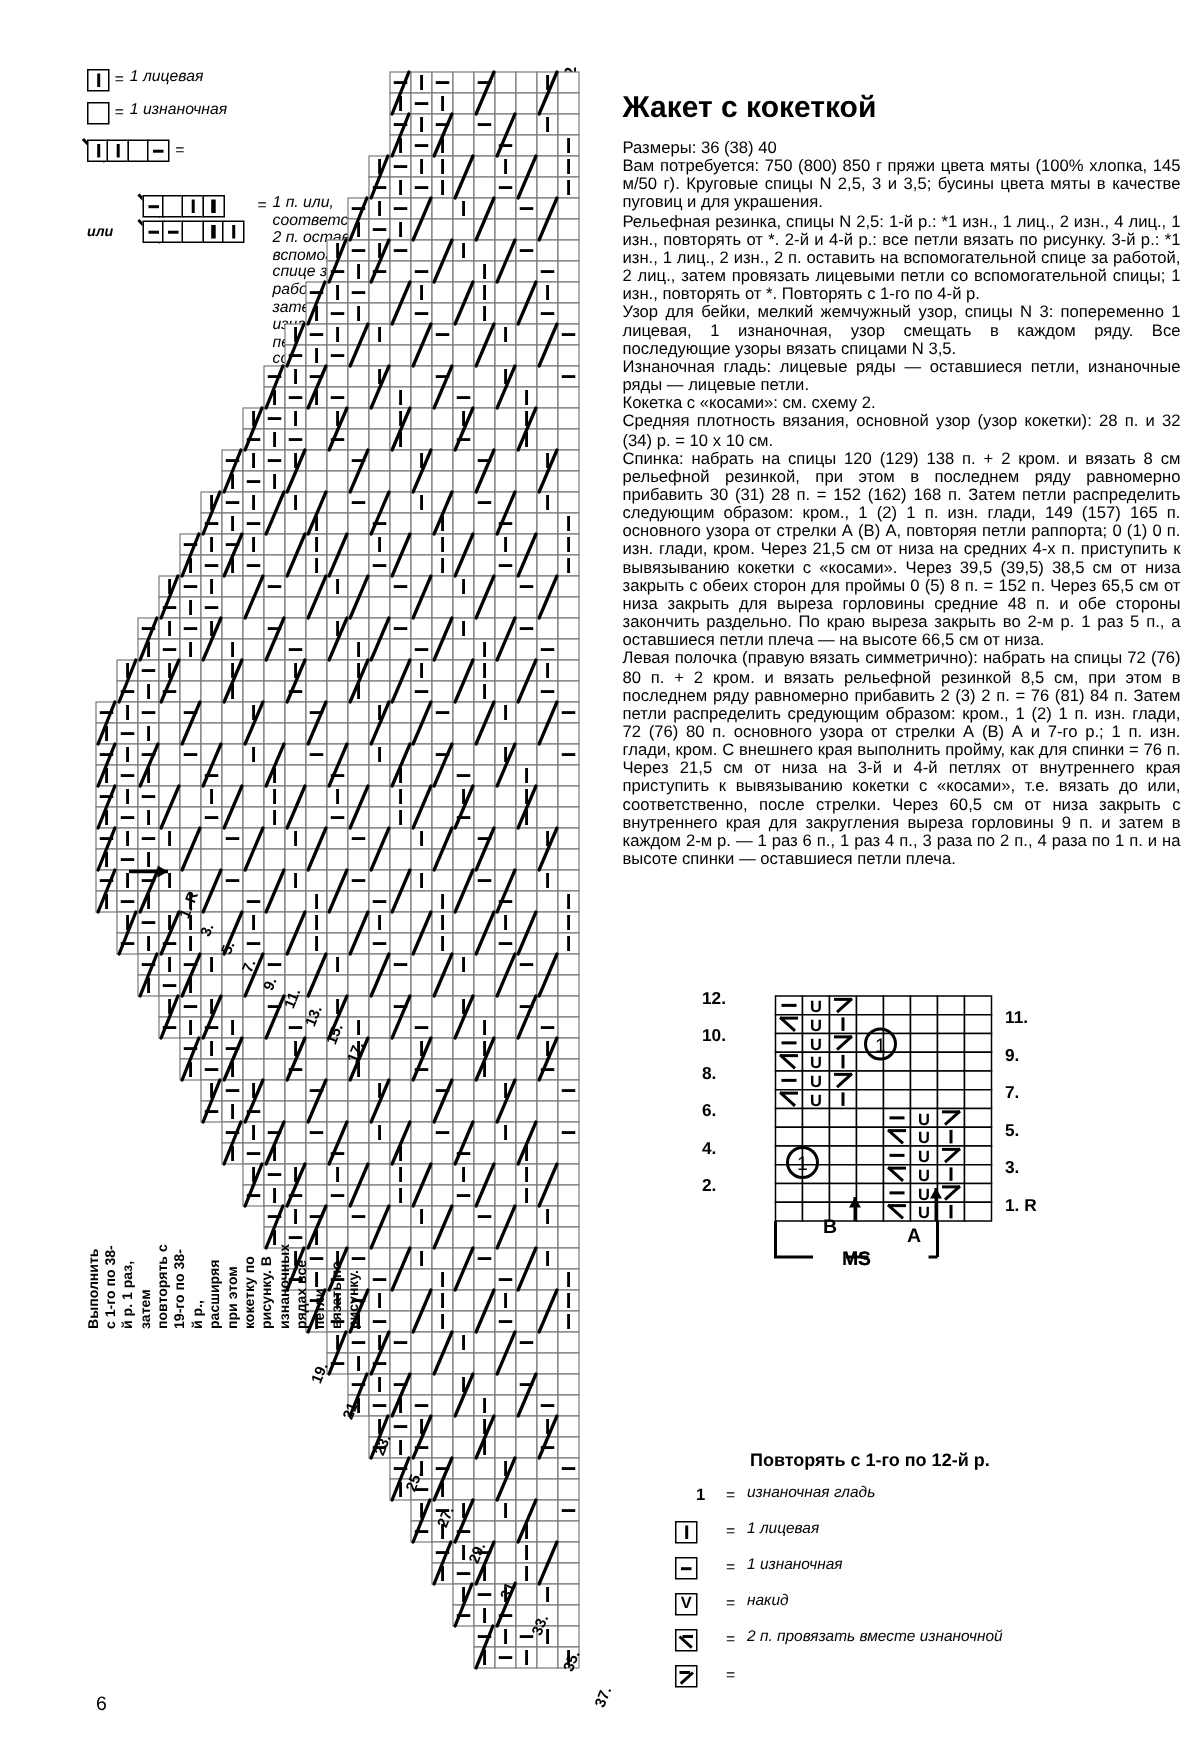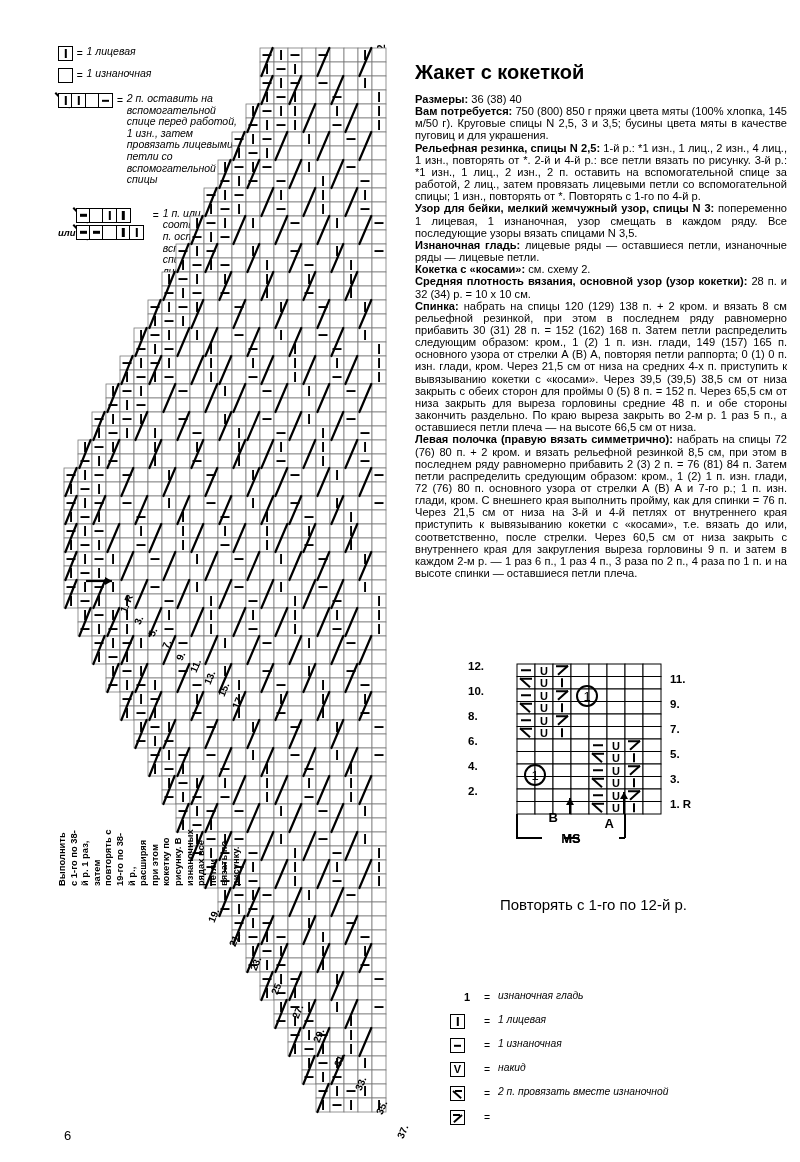--- a/index.html
+++ b/index.html
@@ -12,21 +12,21 @@
 
   
   .abs{position:absolute;}
 
   
   #legend-top{position:absolute;left:58px;top:46px;width:210px;}
   .lg-row{display:flex;align-items:flex-start;margin-bottom:7px;}
   .lg-sym{flex:0 0 auto;display:flex;align-items:center;height:15px;margin-right:5px;}
   .lg-eq{flex:0 0 auto;font-size:10.5px;font-style:italic;line-height:15px;margin-right:4px;}
   .lg-txt{font-size:10.5px;font-style:italic;line-height:11.6px;}
-  .or-label{font-size:9.5px;font-weight:bold;font-style:italic;margin-right:0;line-height:15px;}
+  .or-label{font-size:9.5px;font-weight:bold;font-style:italic;margin-right:19px;line-height:15px;}
 
   
   .cell{width:15px;height:15px;border:1.6px solid #000;box-sizing:border-box;
         background:#fff;position:relative;margin-right:-1.6px;}
   .cell.k::after{content:"";position:absolute;left:50%;top:2px;bottom:2px;width:2.4px;
         background:#000;transform:translateX(-50%);}
   .cell.p::after{content:"";position:absolute;left:3px;right:3px;top:50%;height:2.4px;
         background:#000;transform:translateY(-50%);}
   .cell.yo::after{content:"V";position:absolute;inset:0;font-size:11px;font-weight:bold;
         line-height:12px;text-align:center;font-family:"Liberation Sans",sans-serif;}
@@ -43,41 +43,41 @@
   .cbl .cell{margin-right:-1.6px;}
   .cbl-slash{position:relative;}
   .cbl-slash::before{content:"";position:absolute;left:-2px;top:-1px;width:21px;height:2.2px;
         background:#000;transform-origin:left top;transform:rotate(46deg);}
 
   
   #article{position:absolute;left:415px;top:44px;width:372px;}
   #article h1{font-size:20px;font-weight:bold;margin:17px 0 9px 0;letter-spacing:0px;}
   #article p{font-size:11.1px;line-height:12.15px;margin:0;text-align:justify;
        font-family:"Liberation Sans",sans-serif;}
-  #article p b{font-weight:bold;}
+  #article p b{font-weight:normal;}
 
   
   #schema2-label{position:absolute;left:375px;top:44px;
       font-size:11px;font-weight:bold;letter-spacing:.5px;
       writing-mode:vertical-rl;transform:rotate(180deg);transform-origin:center;}
   #bottom-note{position:absolute;left:56px;top:828px;width:300px;height:58px;
       writing-mode:vertical-rl;transform:rotate(180deg);
       font-size:9.4px;font-weight:bold;line-height:11.6px;}
 
   
   #schema2{position:absolute;left:60px;top:44px;width:335px;height:1080px;}
   #schema2 svg{display:block;}
 
   
   #schema1{position:absolute;left:462px;top:662px;width:300px;height:250px;}
   #schema1-title{position:absolute;left:540px;top:666px;font-size:13px;font-weight:bold;
       letter-spacing:.4px;}
   .s1-num{position:absolute;font-size:11.5px;font-weight:bold;}
 
-  #repeat-note{position:absolute;left:500px;top:896px;font-size:15px;font-weight:normal;}
+  #repeat-note{position:absolute;left:500px;top:966px;font-size:12px;font-weight:bold;}
 
   
   #legend-bot{position:absolute;left:450px;top:990px;width:340px;}
   .lb-row{display:flex;align-items:flex-start;margin-bottom:9px;}
   .lb-sym{flex:0 0 34px;display:flex;justify-content:flex-start;align-items:center;height:15px;}
   .lb-eq{flex:0 0 14px;font-size:10.5px;line-height:15px;}
   .lb-txt{font-size:10.3px;font-style:italic;line-height:11.6px;}
   .num1{font-size:11px;font-weight:bold;width:34px;text-align:center;line-height:15px;}
 
   #page-num{position:absolute;left:64px;top:1128px;font-size:13px;}
@@ -106,21 +106,20 @@
     </div>
 
     <div class="lg-row" style="margin-top:10px">
       <div class="lg-sym cbl cbl-slash">
         <div class="cell k"></div>
           <div class="cell k"></div>
           <div class="cell"></div>
           <div class="cell p"></div>
       </div>
       <div class="lg-eq">=</div>
-      <div class="lg-txt" style="width:118px">2 п. оставить на вспомогательной спице перед работой, 1 изн., затем провязать лицевыми петли со вспомогательной спицы</div>
     </div>
 
     <div class="lg-row" style="margin-top:22px">
       <div style="flex:0 0 auto;">
         <div style="display:flex;align-items:center;margin-bottom:2px;">
           <div class="or-label" style="visibility:hidden">или</div>
           <div class="lg-sym cbl cbl-slash">
             <div class="cell p"></div>
               <div class="cell"></div>
               <div class="cell k"></div>

